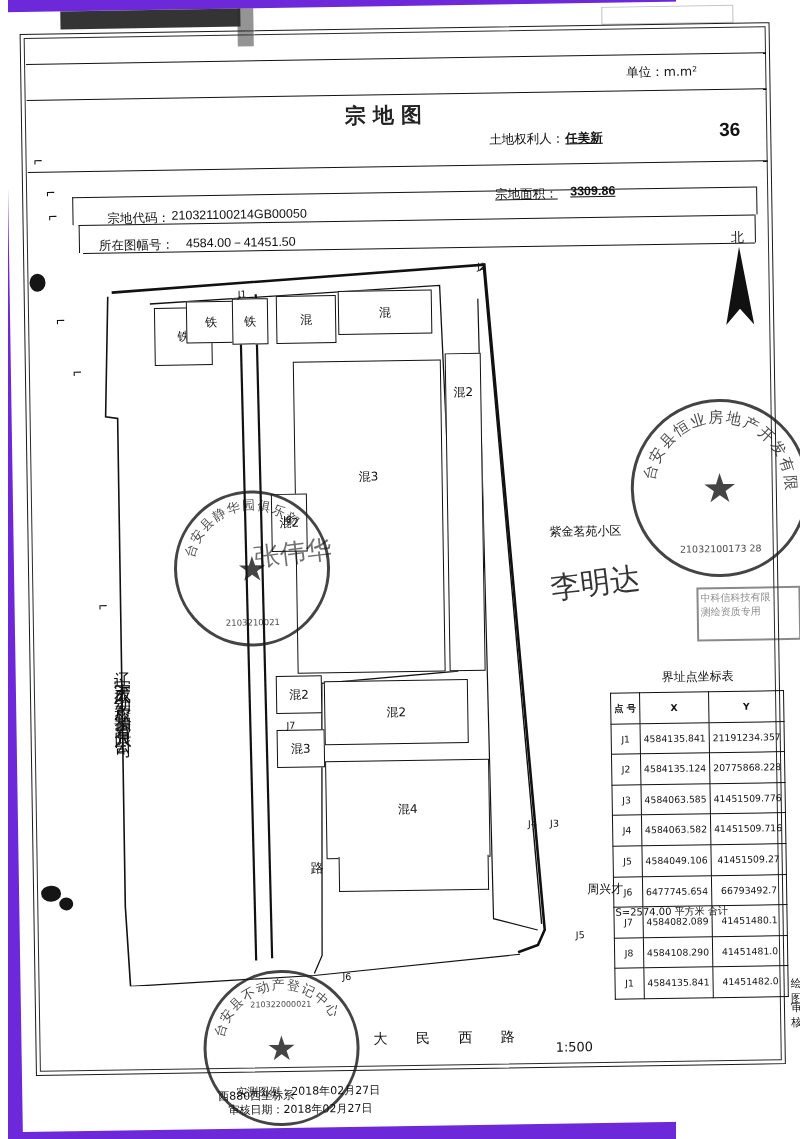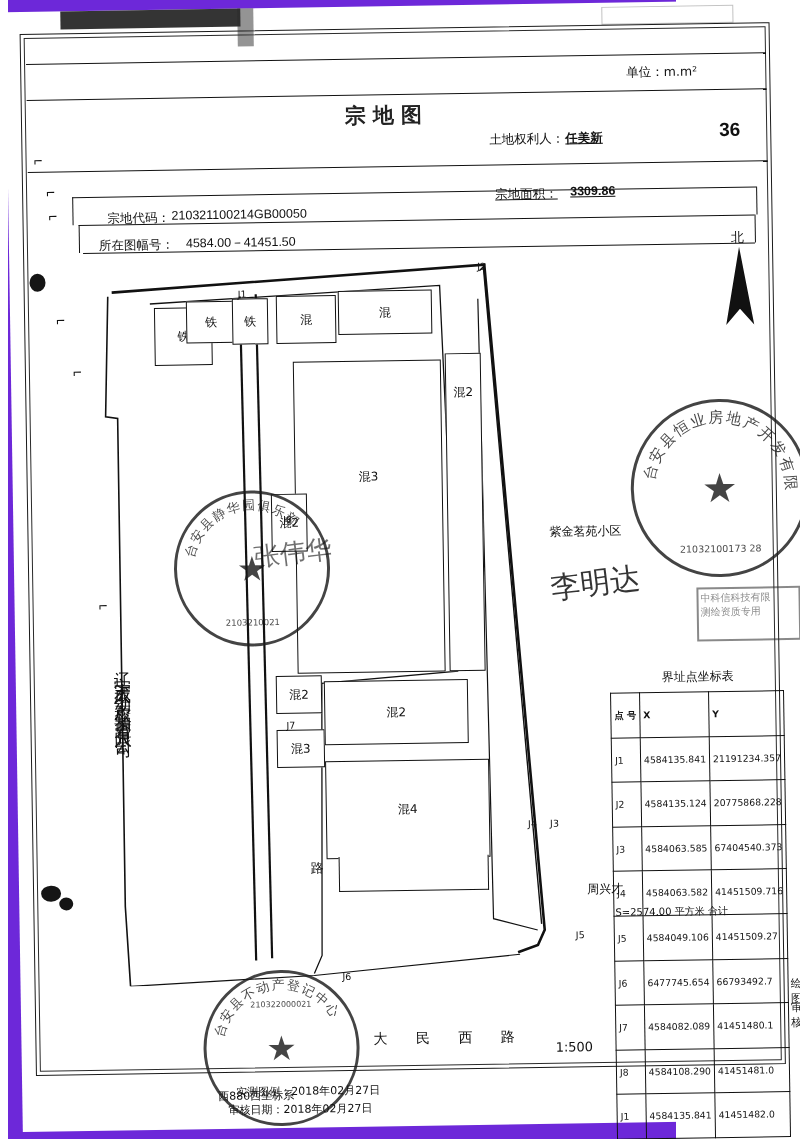--- a/index.html
+++ b/index.html
@@ -87,22 +87,22 @@
   
   table.coords{
     position:absolute;
     left:594px; top:690px;
     border-collapse:collapse;
     font-size:9.3px;
     font-family:"DejaVu Sans", sans-serif;
   }
   table.coords th, table.coords td{
     border:0.9px solid #111;
-    padding:16px 3px;
-    text-align:left;
+    padding:9px 3px;
+    text-align:center;
     white-space:nowrap;
     line-height:1.25;
   }
   table.coords th{font-weight:600;}
   .tbl-title{
     position:absolute;left:646px;top:667px;font-size:12px;
     font-family:"DejaVu Sans", sans-serif;
   }
   .area-sum{
     position:absolute;left:596px;top:903px;font-size:10px;
@@ -332,21 +332,21 @@
             <td>21191234.357</td>
           </tr>
         <tr>
             <td>J2</td>
             <td>4584135.124</td>
             <td>20775868.228</td>
           </tr>
         <tr>
             <td>J3</td>
             <td>4584063.585</td>
-            <td>67404540.373</td>
+            <td>41451509.776</td>
           </tr>
         <tr>
             <td>J4</td>
             <td>4584063.582</td>
             <td>41451509.716</td>
           </tr>
         <tr>
             <td>J5</td>
             <td>4584049.106</td>
             <td>41451509.27</td>

